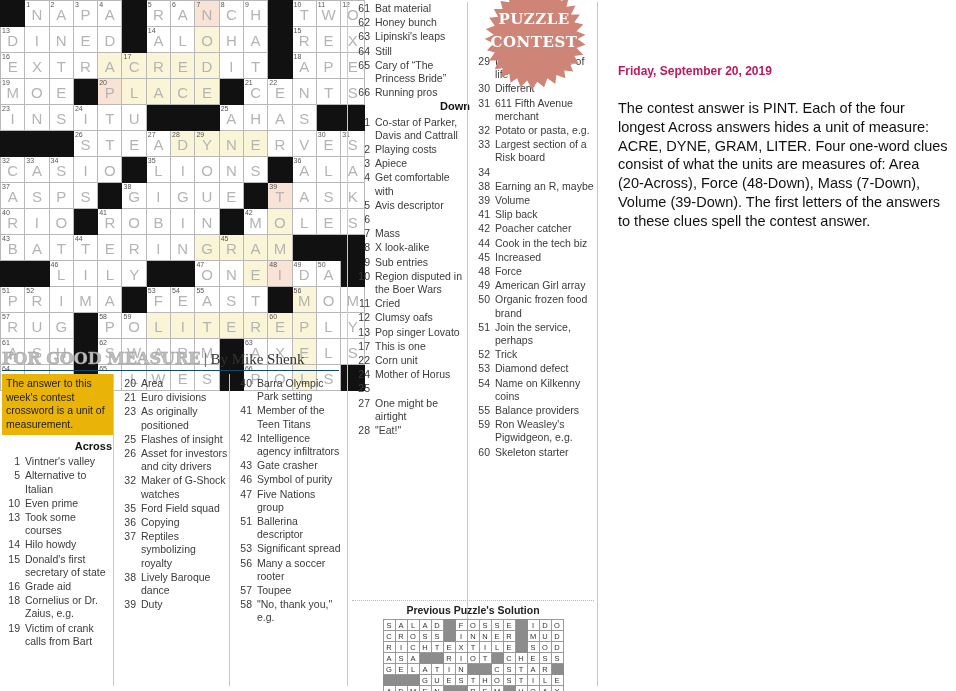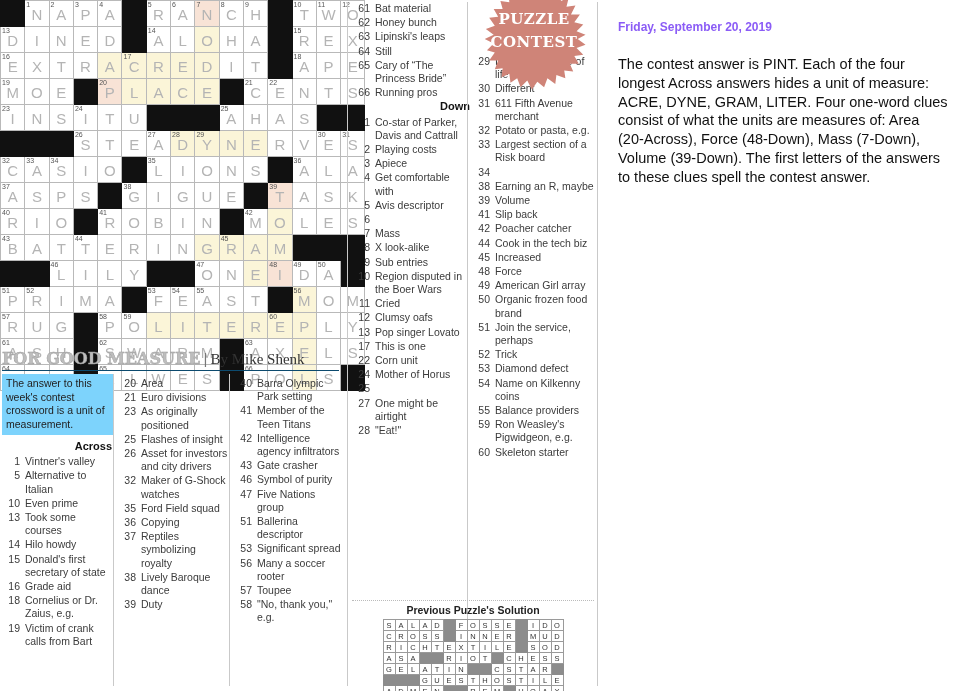--- a/index.html
+++ b/index.html
@@ -58,21 +58,21 @@
     -webkit-text-stroke:0.4px #9a9a9a;
   }
   #titlebar .sep{color:#777;font-size:15px;padding:0 3px;}
   #titlebar .byl{
     font-family:"Liberation Serif", serif;
     font-size:15px;color:#333;
   }
   
   #contest-note{
     position:absolute;left:2px;top:374px;width:104px;
-    background:#7dd3fc;
+    background:#eab308;
     padding:3px 4px 4px 4px;
     font-size:10.5px;line-height:13.5px;color:#222;
   }
   
   .cluecol{position:absolute;font-size:10.5px;line-height:13.2px;color:#3b3b3b;}
   #cc1{left:2px;top:440px;width:110px;}
   #cc2{left:118px;top:377px;width:110px;}
   #cc3{left:234px;top:377px;width:110px;}
   #cc4{left:352px;top:2px;width:118px;}
   #cc5{left:472px;top:55px;width:122px;}
@@ -139,22 +139,23 @@
     background:#ffffff;
     padding:0;
     font-family:"Liberation Sans", sans-serif;
   }
   table.minigrid td.mblk{background:#8c8c8c;border:1px solid #8c8c8c;}
   
   #info-panel{
     position:absolute;left:618px;top:20px;width:330px;
   }
   #info-date{
-    font-weight:bold;font-size:12px;color:#8b5cf6;
+    font-weight:bold;font-size:12px;color:#be185d;
     margin-bottom:21px;
+    margin-top:44px;
   }
   #info-body{
     font-size:14.5px;line-height:18.8px;color:#111;
   }
 </style>
 </head>
 <body>
 
 <div id="puzzle-column">
 

